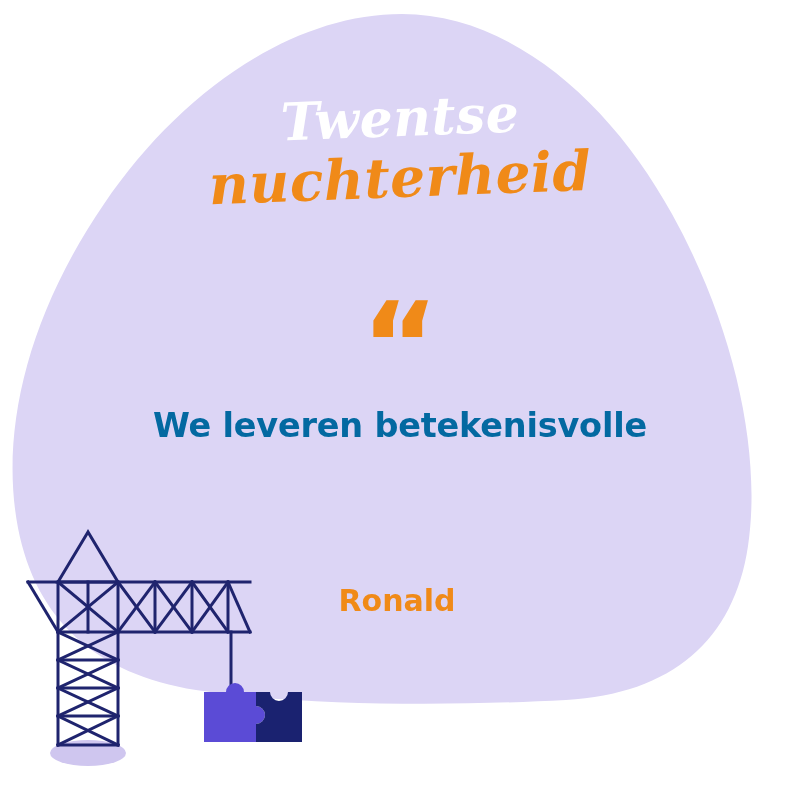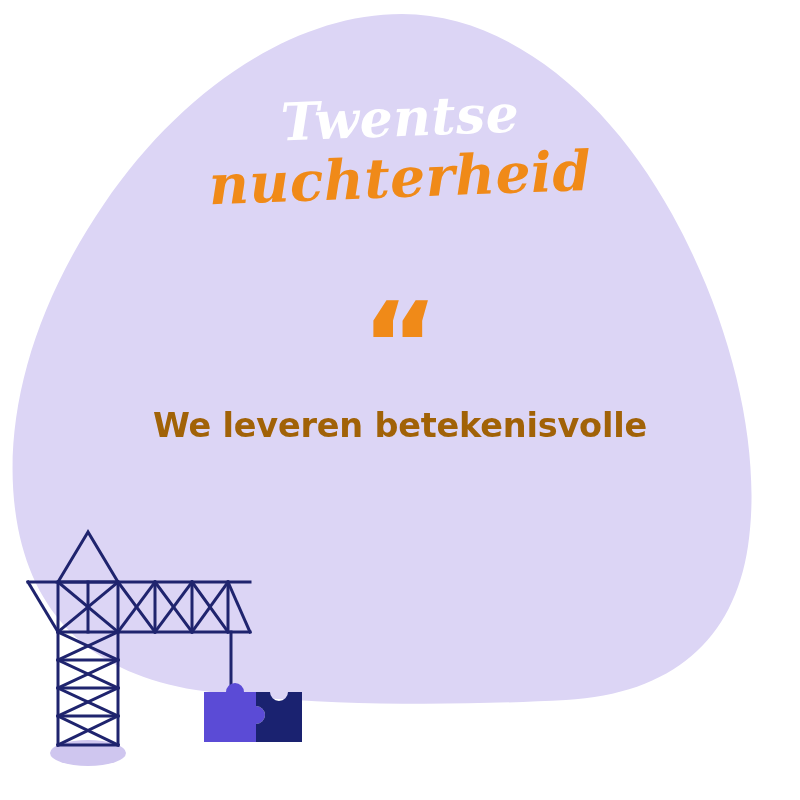--- a/index.html
+++ b/index.html
@@ -74,21 +74,21 @@
     user-select: none;
   }
 
   
   .quote-body {
     position: absolute;
     left: 40px;
     top: 402px;
     width: 720px;
     text-align: center;
-    color: #a16207;
+    color: #0369a1;
     font-family: "DejaVu Sans", sans-serif;
     font-weight: 700;
     font-size: 33.5px;
     line-height: 1.42;
     letter-spacing: -0.2px;
   }
   .quote-line { display: block; }
 
   
   .attribution {
@@ -140,20 +140,21 @@
     <span class="headline-line1">Twentse</span>
     <span class="headline-line2">nuchterheid</span>
   </div>
 
   <div class="quote-mark">“</div>
 
   <div class="quote-body">
     <span class="quote-line">We leveren betekenisvolle</span>
   </div>
 
+  <div class="attribution">Ronald</div>
 
   <svg class="crane" viewBox="0 0 290 280" aria-hidden="true">
 
     <ellipse cx="88" cy="243" rx="38" ry="13" fill="#CFC6EF"></ellipse>
     <g fill="none" stroke="#1F246E" stroke-width="3" stroke-linecap="square">
 
       <path d="M 88 22 L 58 72 L 118 72 Z"></path>
 
       <path d="M 28 72 L 250 72"></path>
 

